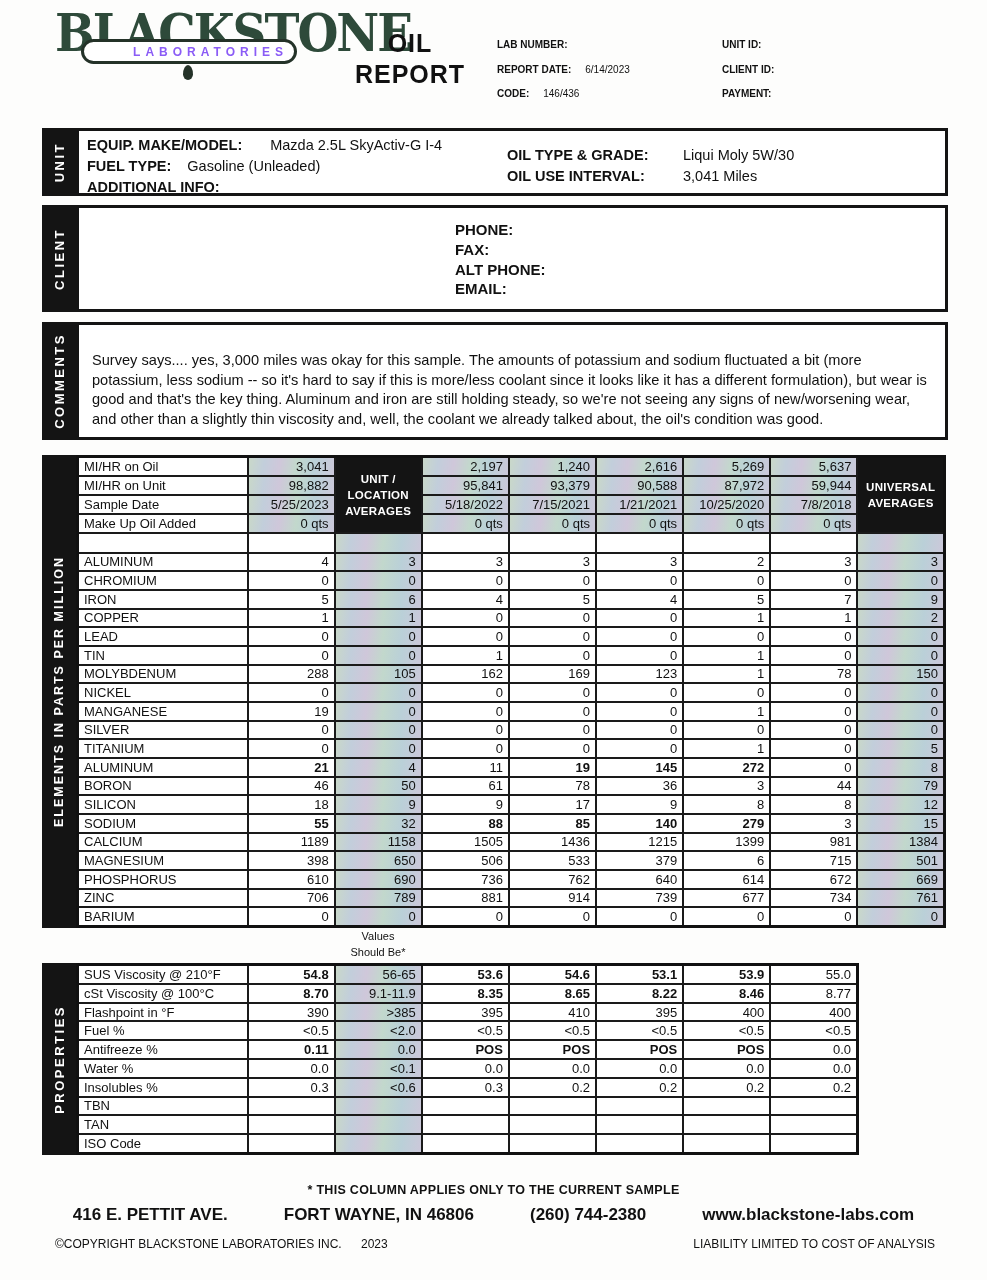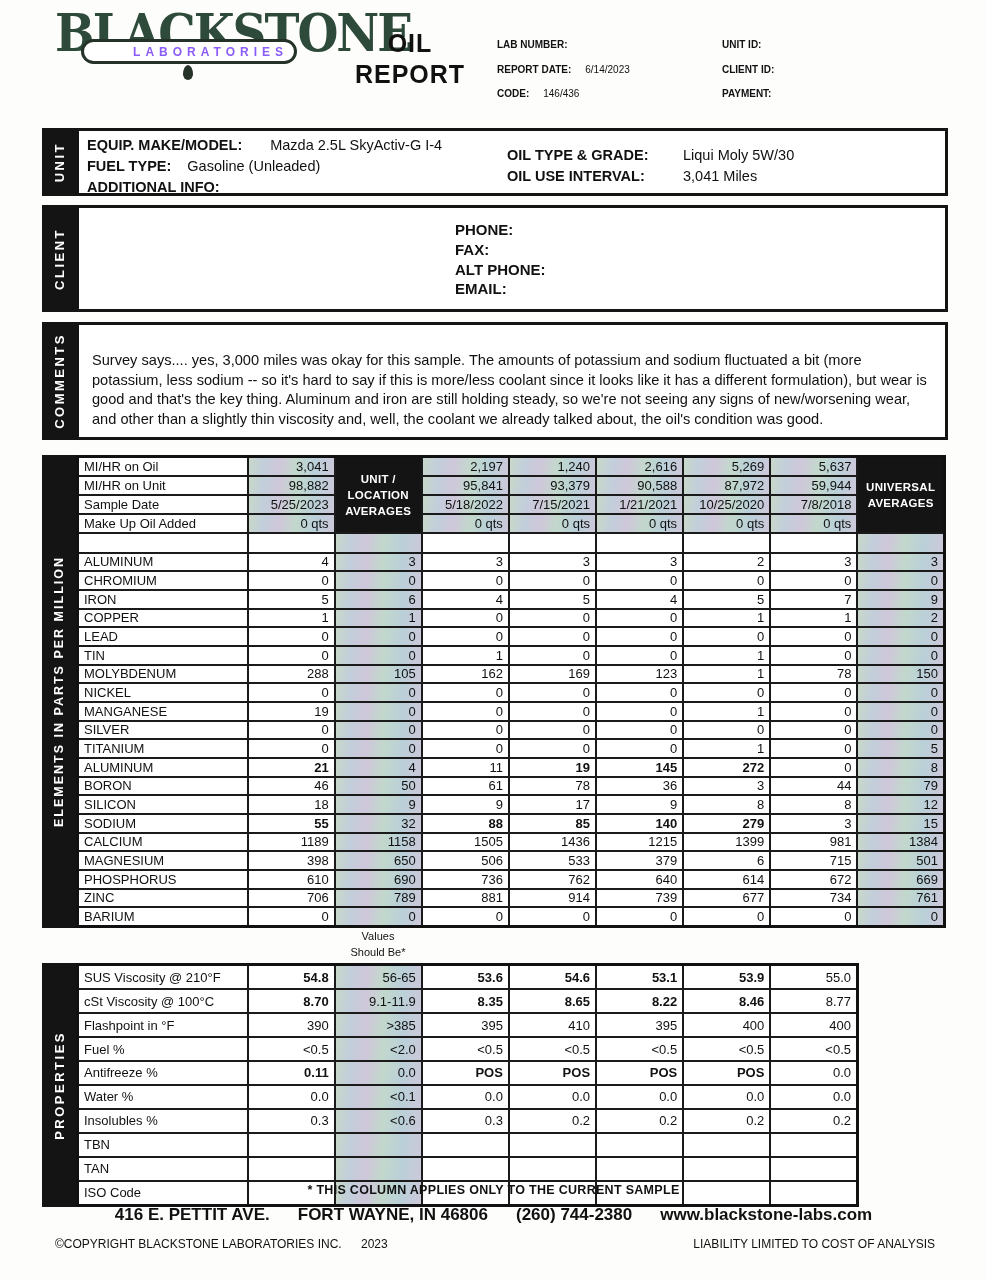--- a/index.html
+++ b/index.html
@@ -50,41 +50,41 @@
   .c-col { position:absolute; left:376px; top:12px; font-size:15px; font-weight:bold; line-height:19.8px; }
 
   .sec-comments { top:322px; height:118px; }
   .comments-text { padding:26px 16px 0 13px; font-size:14.6px; line-height:19.6px; }
 
   
   .sec-elements { top:455px; }
   .sec-props { top:963px; }
   table { border-collapse:collapse; table-layout:fixed; background:#fff; border:3px solid #111; }
   .etable { width:870px; height:473px; }
-  .ptable { width:783px; height:244px; }
+  .ptable { width:783px; height:192px; }
   td { border:2px solid #1a1a1a; font-size:13px; padding:0 5px; overflow:hidden; white-space:nowrap; }
   td.lbl { text-align:left; }
   td.val { text-align:right; }
   td.b { font-weight:bold; }
   tr.hrow { height:19px; }
   tr.sprow { height:20px; }
   td.bhead { background:#141414; color:#fff; font-weight:bold; font-size:11.5px;
     text-align:center; white-space:pre-line; line-height:1.4; letter-spacing:0.3px; }
   .tint { background:linear-gradient(100deg,#c9d8c9 0%,#c2cedb 18%,#cfc7da 36%,#c2d8cc 55%,#bad0d8 76%,#ccc8da 100%); }
   .note {
     position:absolute; left:333px; top:928px; width:90px; text-align:center;
     font-size:11px; line-height:16px; white-space:pre-line;
   }
 
   
   .footnote { position:absolute; top:1183px; left:0; width:100%; text-align:center;
     font-size:12.5px; font-weight:bold; letter-spacing:0.3px; }
   .address { position:absolute; top:1205px; left:0; width:100%; text-align:center;
     font-size:17px; font-weight:bold; }
-  .address span { margin:0 14px; }
+  .address span { margin:0 28px; }
   .copyright { position:absolute; top:1237px; left:55px; right:52px; font-size:12px; }
   .copyright .year { position:absolute; left:306px; top:0; }
   .copyright .liab { position:absolute; right:0; top:0; }
 </style>
 </head>
 <body>
 
 <div class="page">
 
   <div class="logo">

